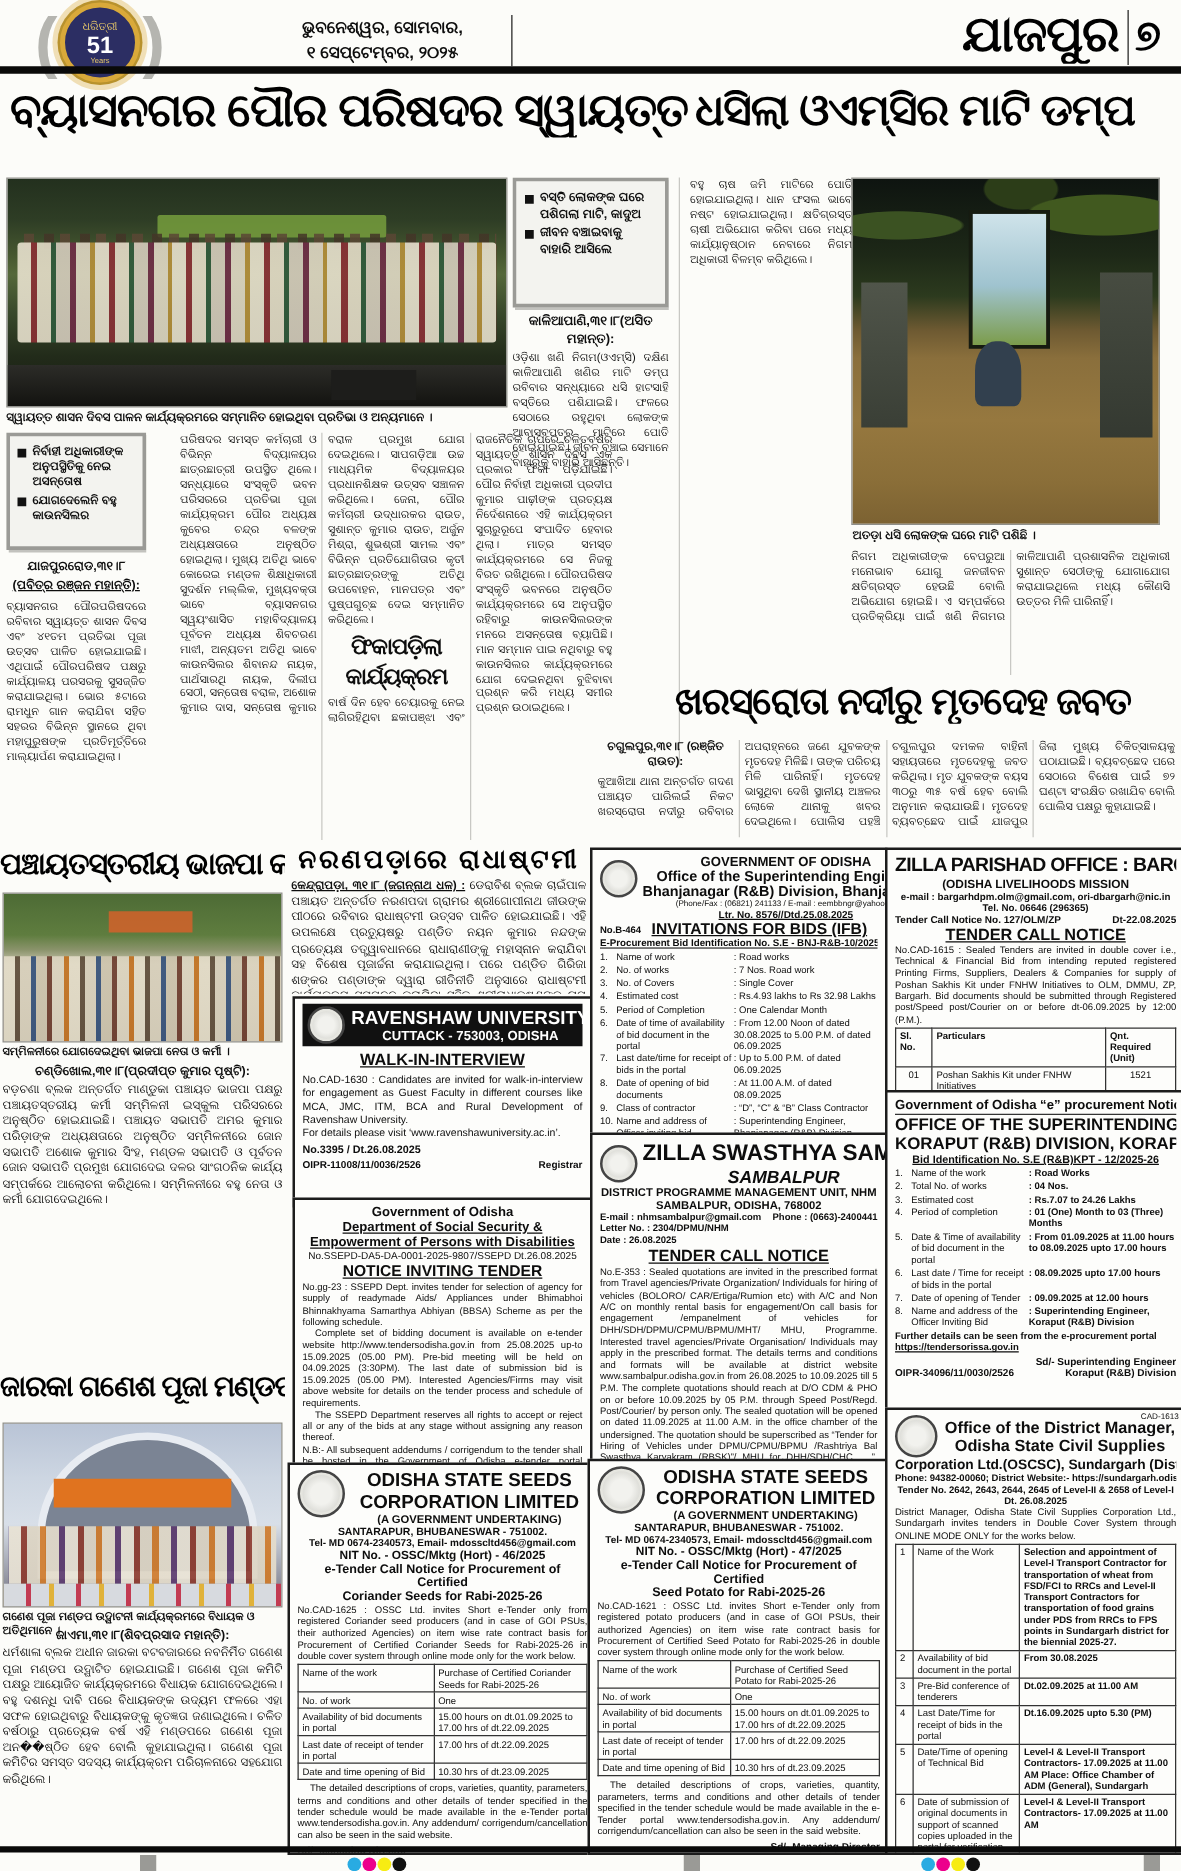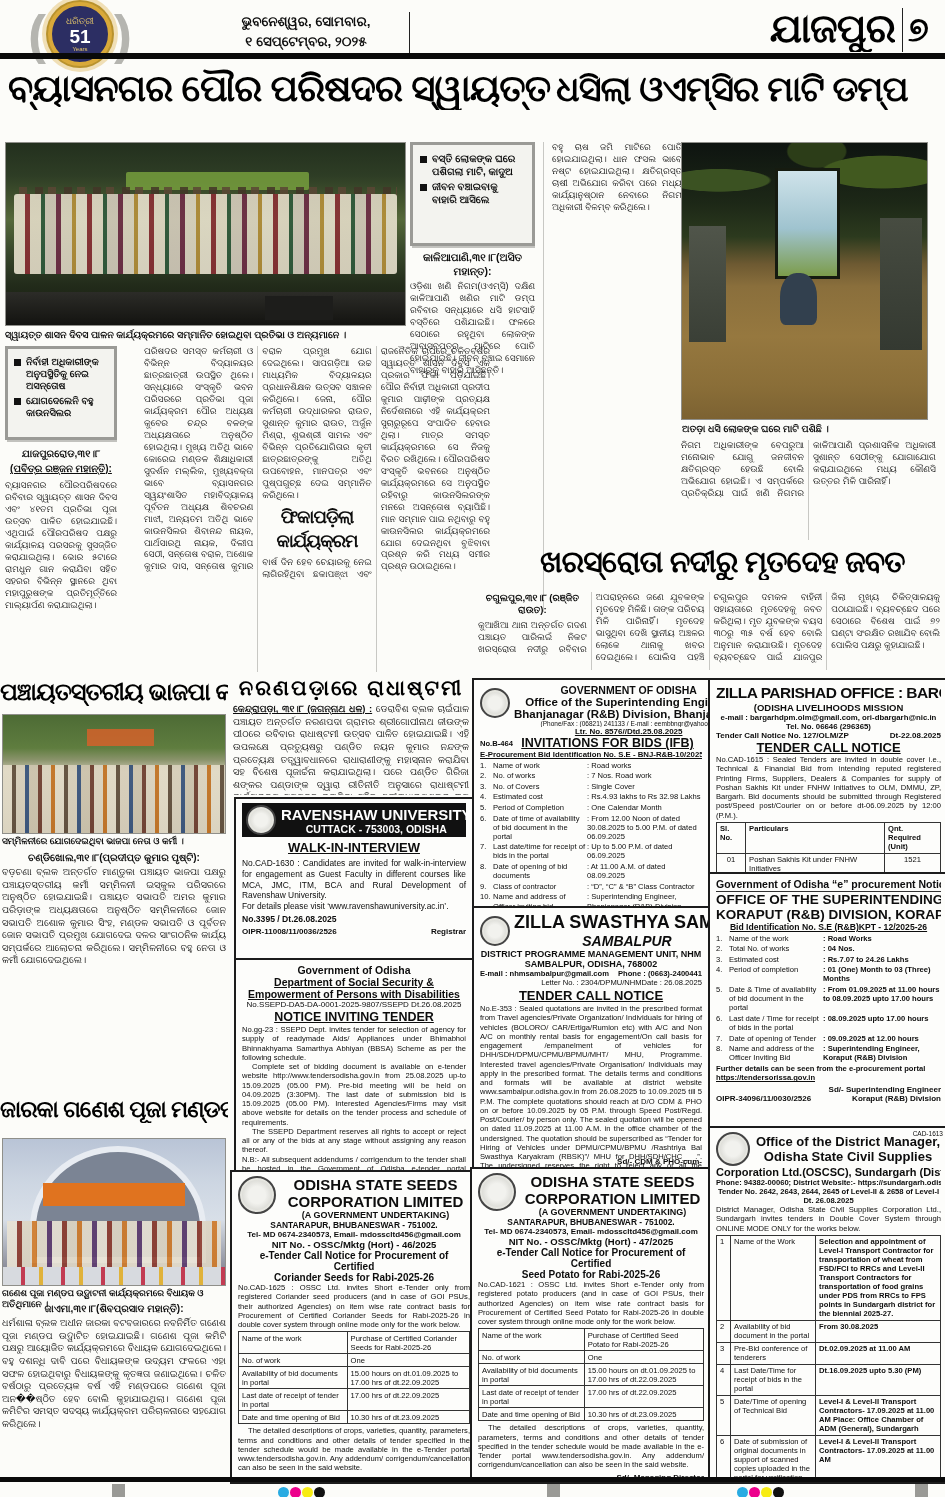--- a/index.html
+++ b/index.html
@@ -360,21 +360,21 @@
         <span class="b fit" style="display:block;font-size:14px;font-style:italic;">SAMBALPUR</span>
       </span>
       <span class="seal"></span>
     </div>
     <div class="ctr b fit" style="font-size:9px;">DISTRICT PROGRAMME MANAGEMENT UNIT, NHM</div>
     <div class="ctr b fit" style="font-size:9px;">SAMBALPUR, ODISHA, 768002</div>
     <div style="display:flex;justify-content:space-between;font-size:7.6px;font-weight:bold;">
       <span>E-mail : nhmsambalpur@gmail.com</span>
       <span>Phone : (0663)-2400441</span>
     </div>
-    <div style="display:flex;justify-content:flex-end;font-size:7.6px;font-weight:normal;">
+    <div style="display:flex;justify-content:center;font-size:7.6px;font-weight:bold;flex-direction:column;">
       <span>Letter No. : 2304/DPMU/NHM</span>
       <span>Date : 26.08.2025</span>
     </div>
     <div class="ctr b uline" style="font-size:13px;margin:1px 0;">TENDER CALL NOTICE</div>
     <div class="tiny" style="height:150px;">No.E-353 : Sealed quotations are invited in the prescribed format from Travel agencies/Private Organization/ Individuals for hiring of vehicles (BOLORO/ CAR/Ertiga/Rumion etc) with A/C and Non A/C on monthly rental basis for engagement/On call basis for engagement /empanelment of vehicles for DHH/SDH/DPMU/CPMU/BPMU/MHT/ MHU, Programme. Interested travel agencies/Private Organisation/ Individuals may apply in the prescribed format. The details terms and conditions and formats will be available at district website www.sambalpur.odisha.gov.in from 26.08.2025 to 10.09.2025 till 5 P.M. The complete quotations should reach at D/O CDM &amp; PHO on or before 10.09.2025 by 05 P.M. through Speed Post/Regd. Post/Courier/ by person only. The sealed quotation will be opened on dated 11.09.2025 at 11.00 A.M. in the office chamber of the undersigned. The quotation should be superscribed as “Tender for Hiring of Vehicles under DPMU/CPMU/BPMU /Rashtriya Bal Swasthya Karyakram (RBSK)”/ MHU for DHH/SDH/CHC__ .”. The undersigned reserves the right to reject any or all the quotations without assigning any reason thereof.</div>
     <div class="sign">
       <span>OIPR-10049/11/0021/2526</span>
       <span style="text-align:right;">
           <span style="display:block;">Sd/- CDM &amp; PHO-cum-</span>
           <span style="display:block;">District Mission Director, Sambalpur</span>

